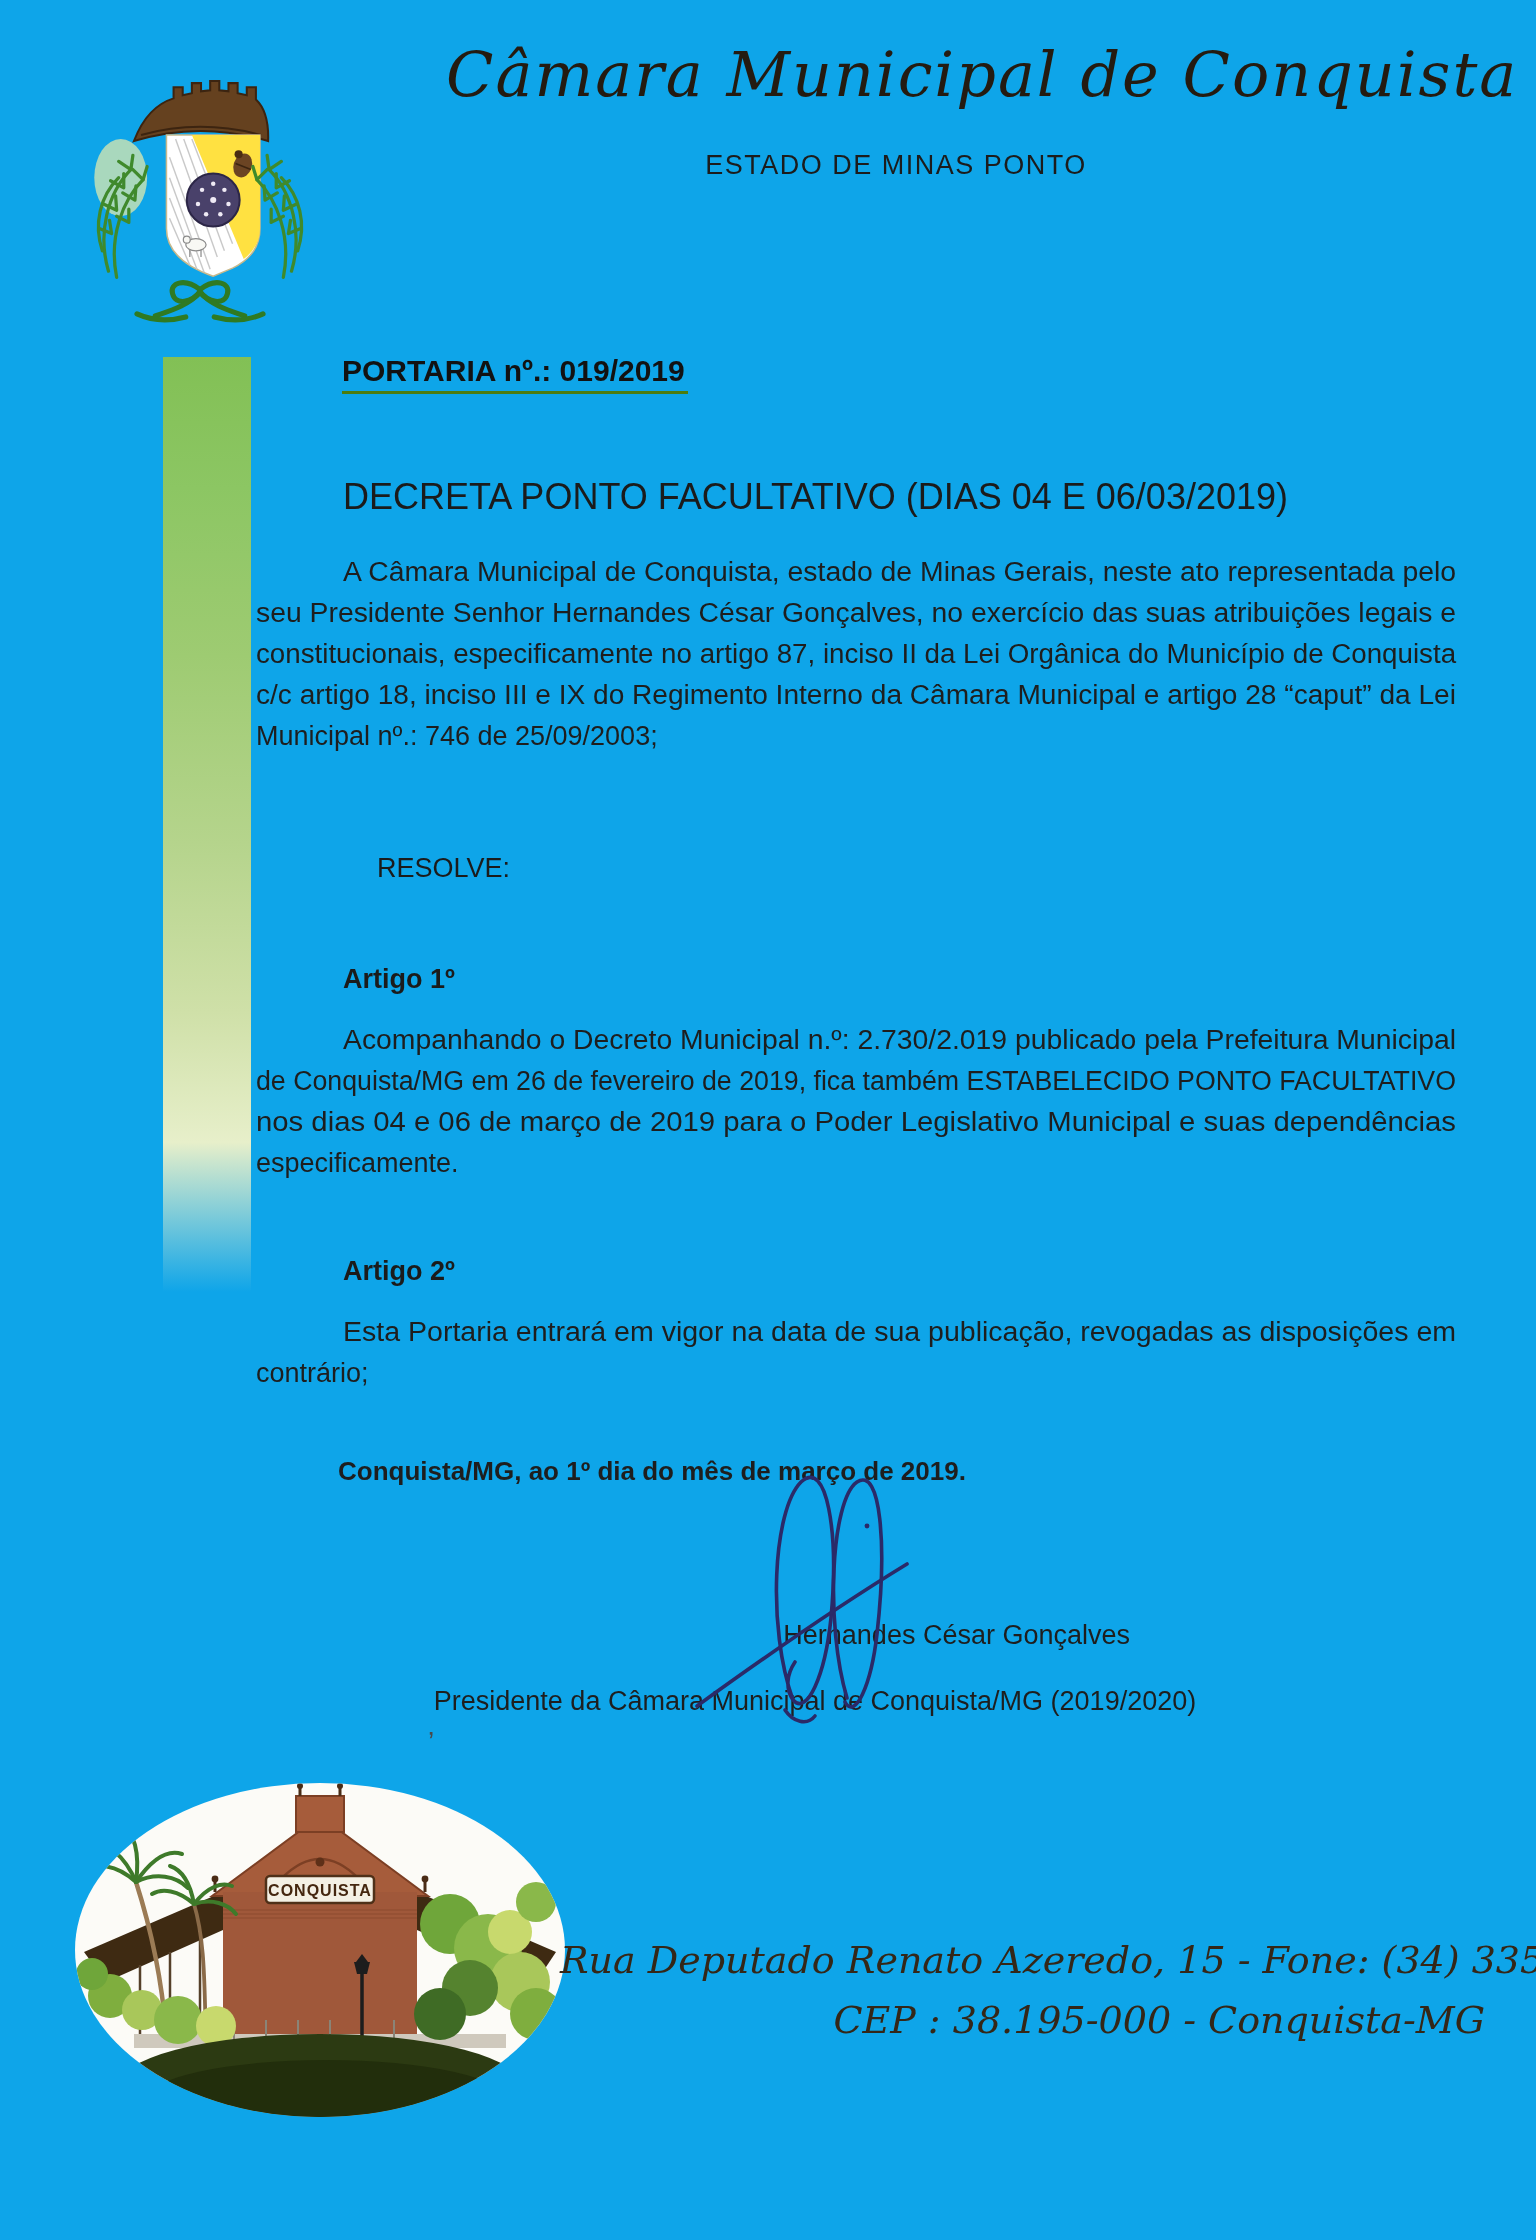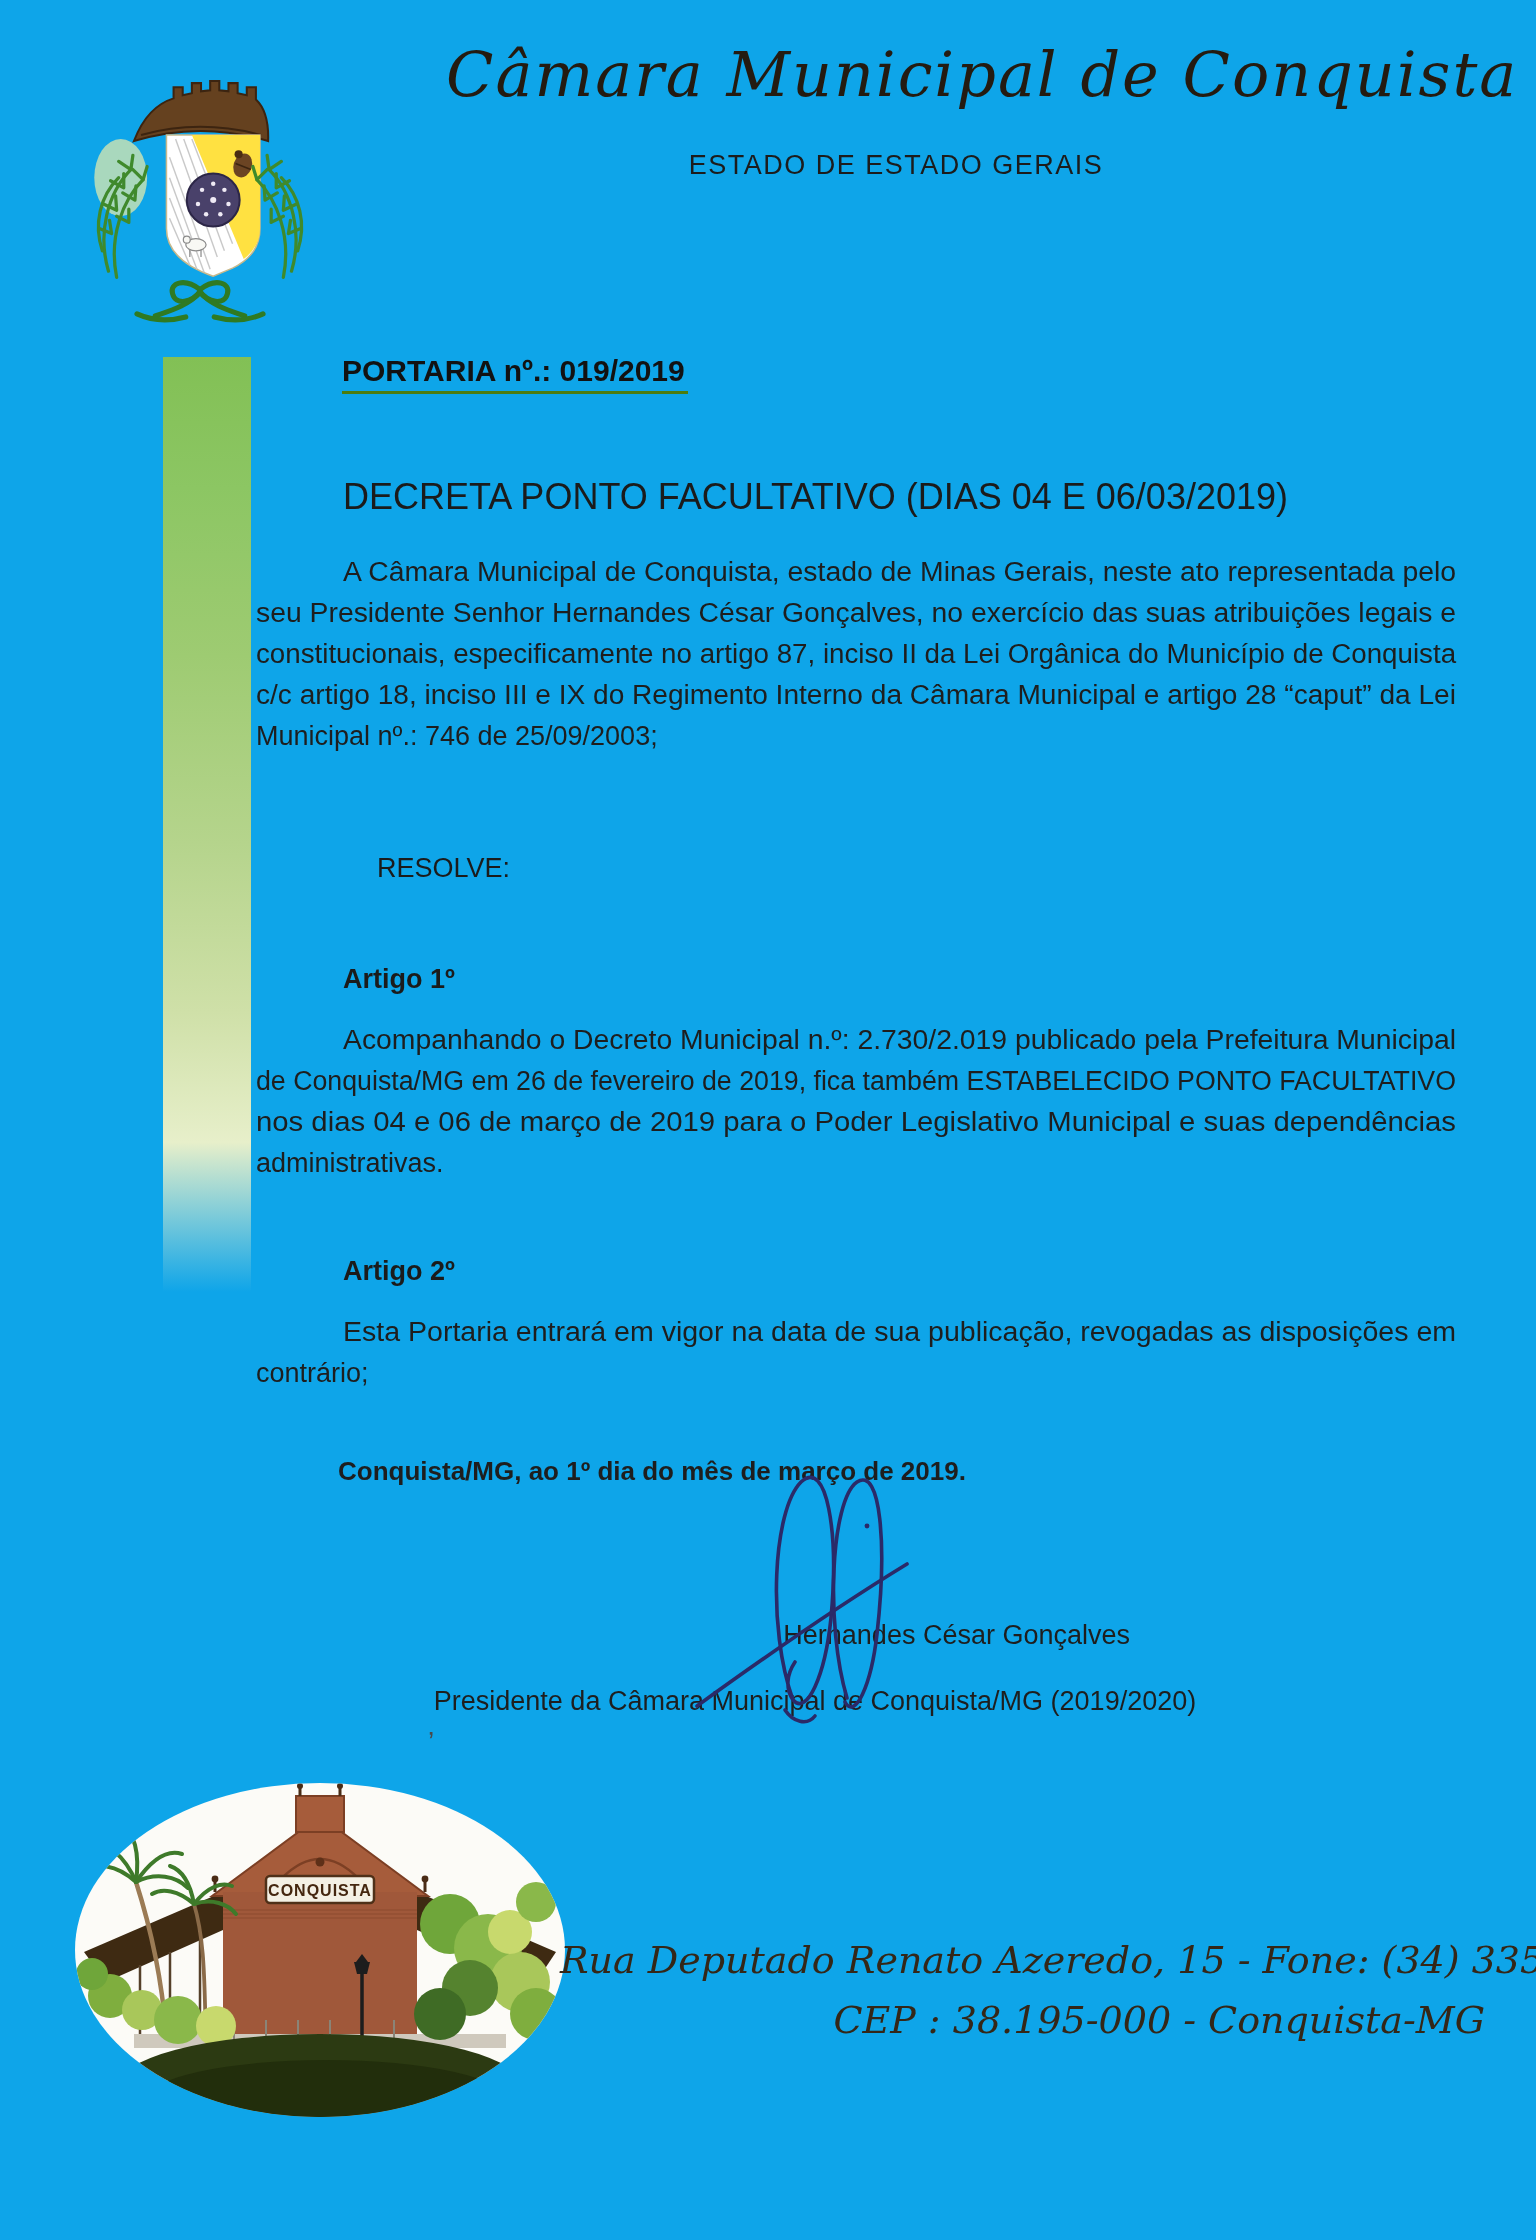--- a/index.html
+++ b/index.html
@@ -127,21 +127,21 @@
       <path d="M120,210 C104,198 90,204 93,214 C96,226 112,223 120,212"></path>
       <path d="M120,210 C136,198 150,204 147,214 C144,226 128,223 120,212"></path>
       <path d="M120,213 C108,226 90,231 76,236"></path>
       <path d="M120,213 C132,226 150,231 164,236"></path>
       <path d="M58,234 q22,10 48,3"></path>
       <path d="M182,234 q-22,10 -48,3"></path>
     </g>
   </svg>
 
   <div class="org-title">Câmara Municipal de Conquista</div>
-  <div class="org-subtitle">ESTADO DE ESTADO GERAIS</div>
+  <div class="org-subtitle">ESTADO DE MINAS PONTO</div>
 
   <div class="stripe"></div>
 
   <div class="h-portaria">
     <span>PORTARIA nº.: 019/2019</span>
   </div>
 
   <div class="subject">DECRETA PONTO FACULTATIVO (DIAS 04 E 06/03/2019)</div>
 
   <div class="para" style="top:552px;">
@@ -152,21 +152,21 @@
     <div class="ln last"><span class="txt">Municipal nº.: 746 de 25/09/2003;</span></div>
   </div>
 
   <div class="label-line" style="top:853px;margin-left:34px;">RESOLVE:</div>
 
   <div class="label-line bold" style="top:964px;">Artigo 1º</div>
   <div class="para" style="top:1020px;">
     <div class="ln ind"><span class="txt" style="transform: scaleX(1.0495);">Acompanhando o Decreto Municipal n.º: 2.730/2.019 publicado pela Prefeitura Municipal</span></div>
     <div class="ln"><span class="txt" style="transform: scaleX(0.9905);">de Conquista/MG em 26 de fevereiro de 2019, fica também ESTABELECIDO PONTO FACULTATIVO</span></div>
     <div class="ln"><span class="txt" style="transform: scaleX(1.0847);">nos dias 04 e 06 de março de 2019 para o Poder Legislativo Municipal e suas dependências</span></div>
-    <div class="ln last"><span class="txt">administrativas.</span></div>
+    <div class="ln last"><span class="txt">especificamente.</span></div>
   </div>
 
   <div class="label-line bold" style="top:1256px;">Artigo 2º</div>
   <div class="para" style="top:1312px;">
     <div class="ln ind"><span class="txt" style="transform: scaleX(1.0564);">Esta Portaria entrará em vigor na data de sua publicação, revogadas as disposições em</span></div>
     <div class="ln last"><span class="txt">contrário;</span></div>
   </div>
 
   <div class="dateline">Conquista/MG, ao 1º dia do mês de março de 2019.</div>
 

